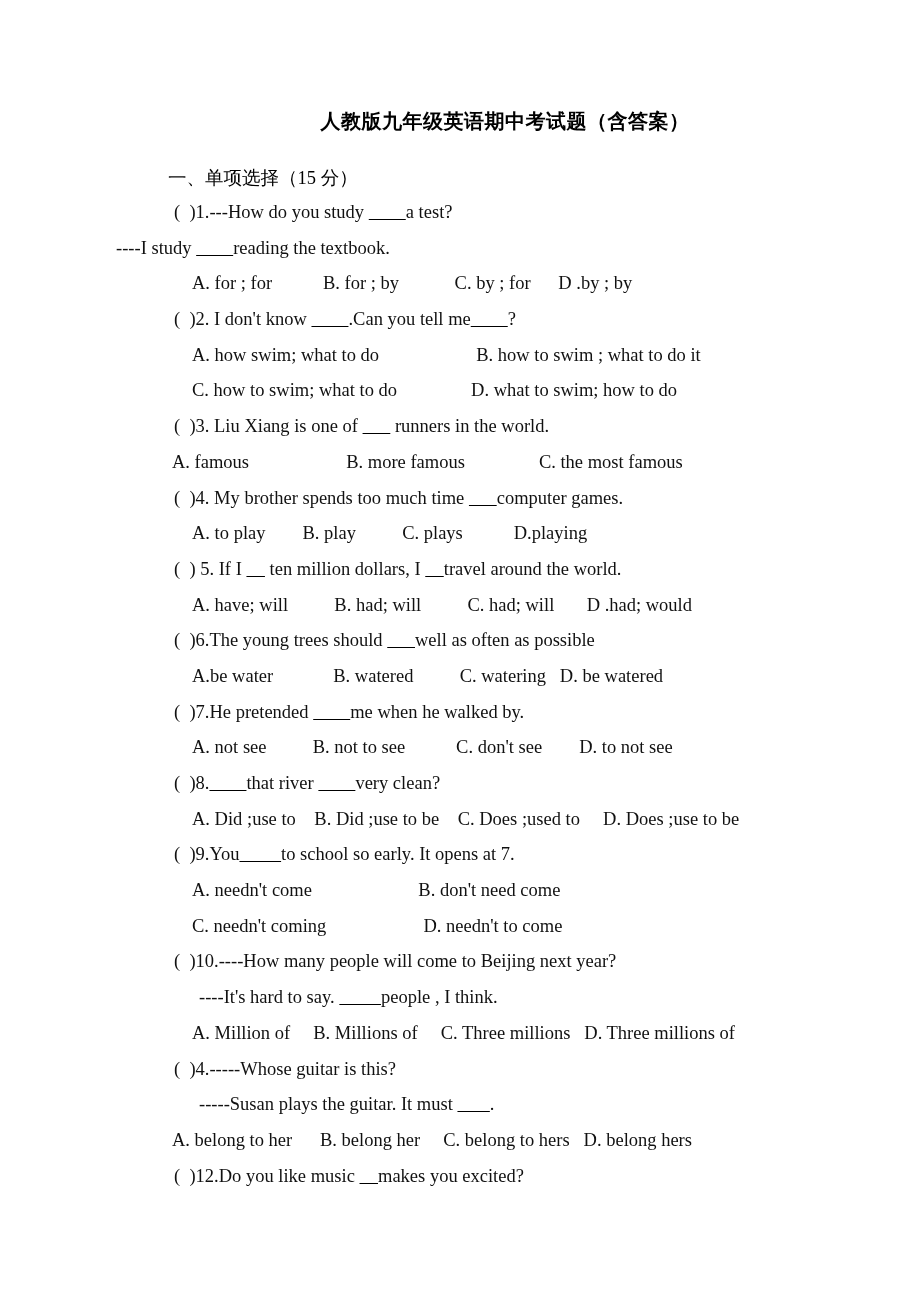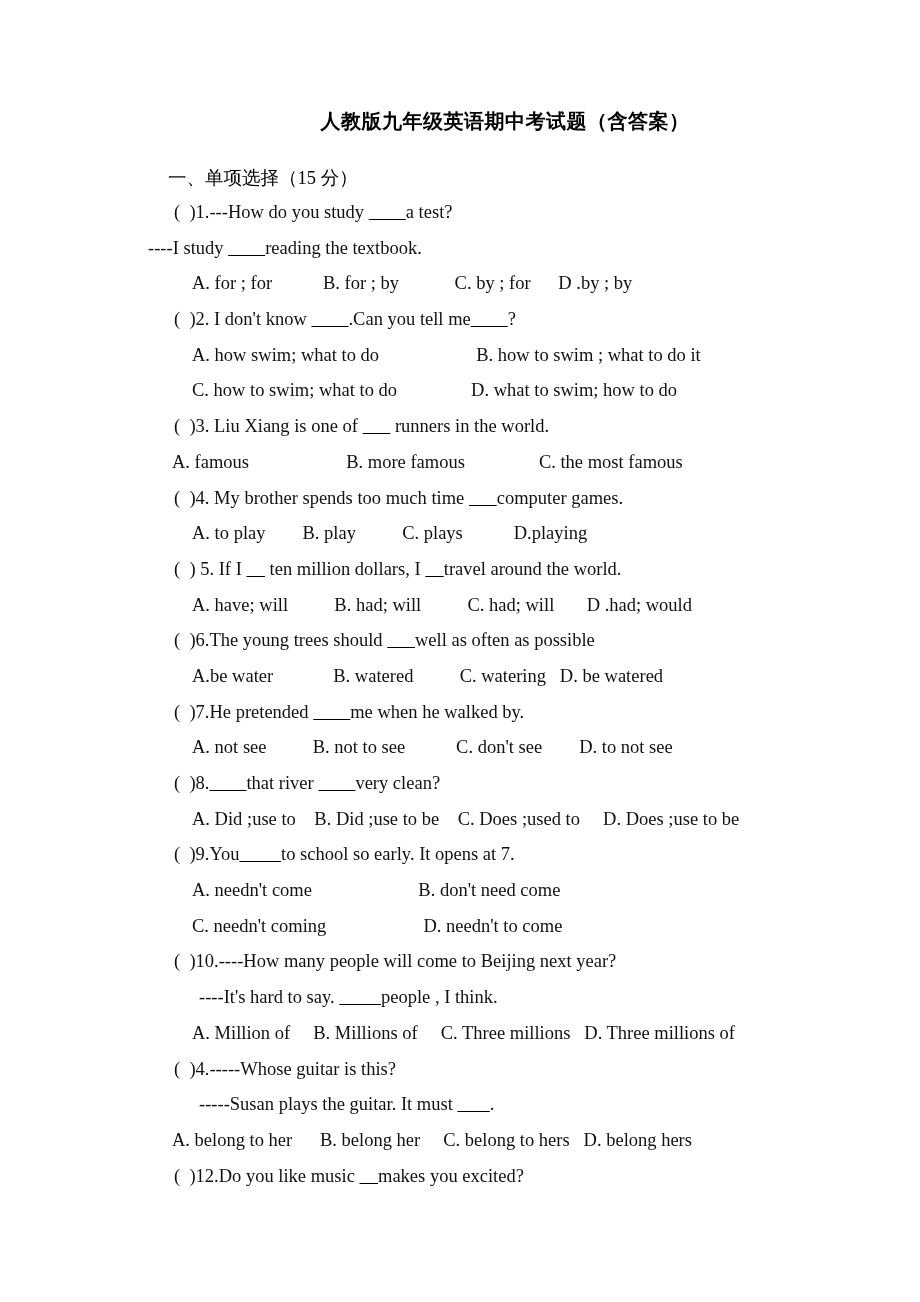--- a/index.html
+++ b/index.html
@@ -54,21 +54,21 @@
     height: 35.7px;
     line-height: 35.7px;
     font-size: 18.5px;
     white-space: pre;
     color: #111111;
   }
   
   .ind-stem    { padding-left: 174px; }   
   .ind-opt     { padding-left: 192px; }   
   .ind-flush   { padding-left: 172px; }   
-  .ind-reply   { padding-left: 116px; margin-left: 32px; }   
+  .ind-reply   { padding-left: 116px; }   
   .ind-reply2  { padding-left: 199px; font-family: Liberation Serif, serif; }
 
   .blank {
     text-decoration: underline;
     text-decoration-color: #000;
   }
 </style>
 </head>
 <body>
 

